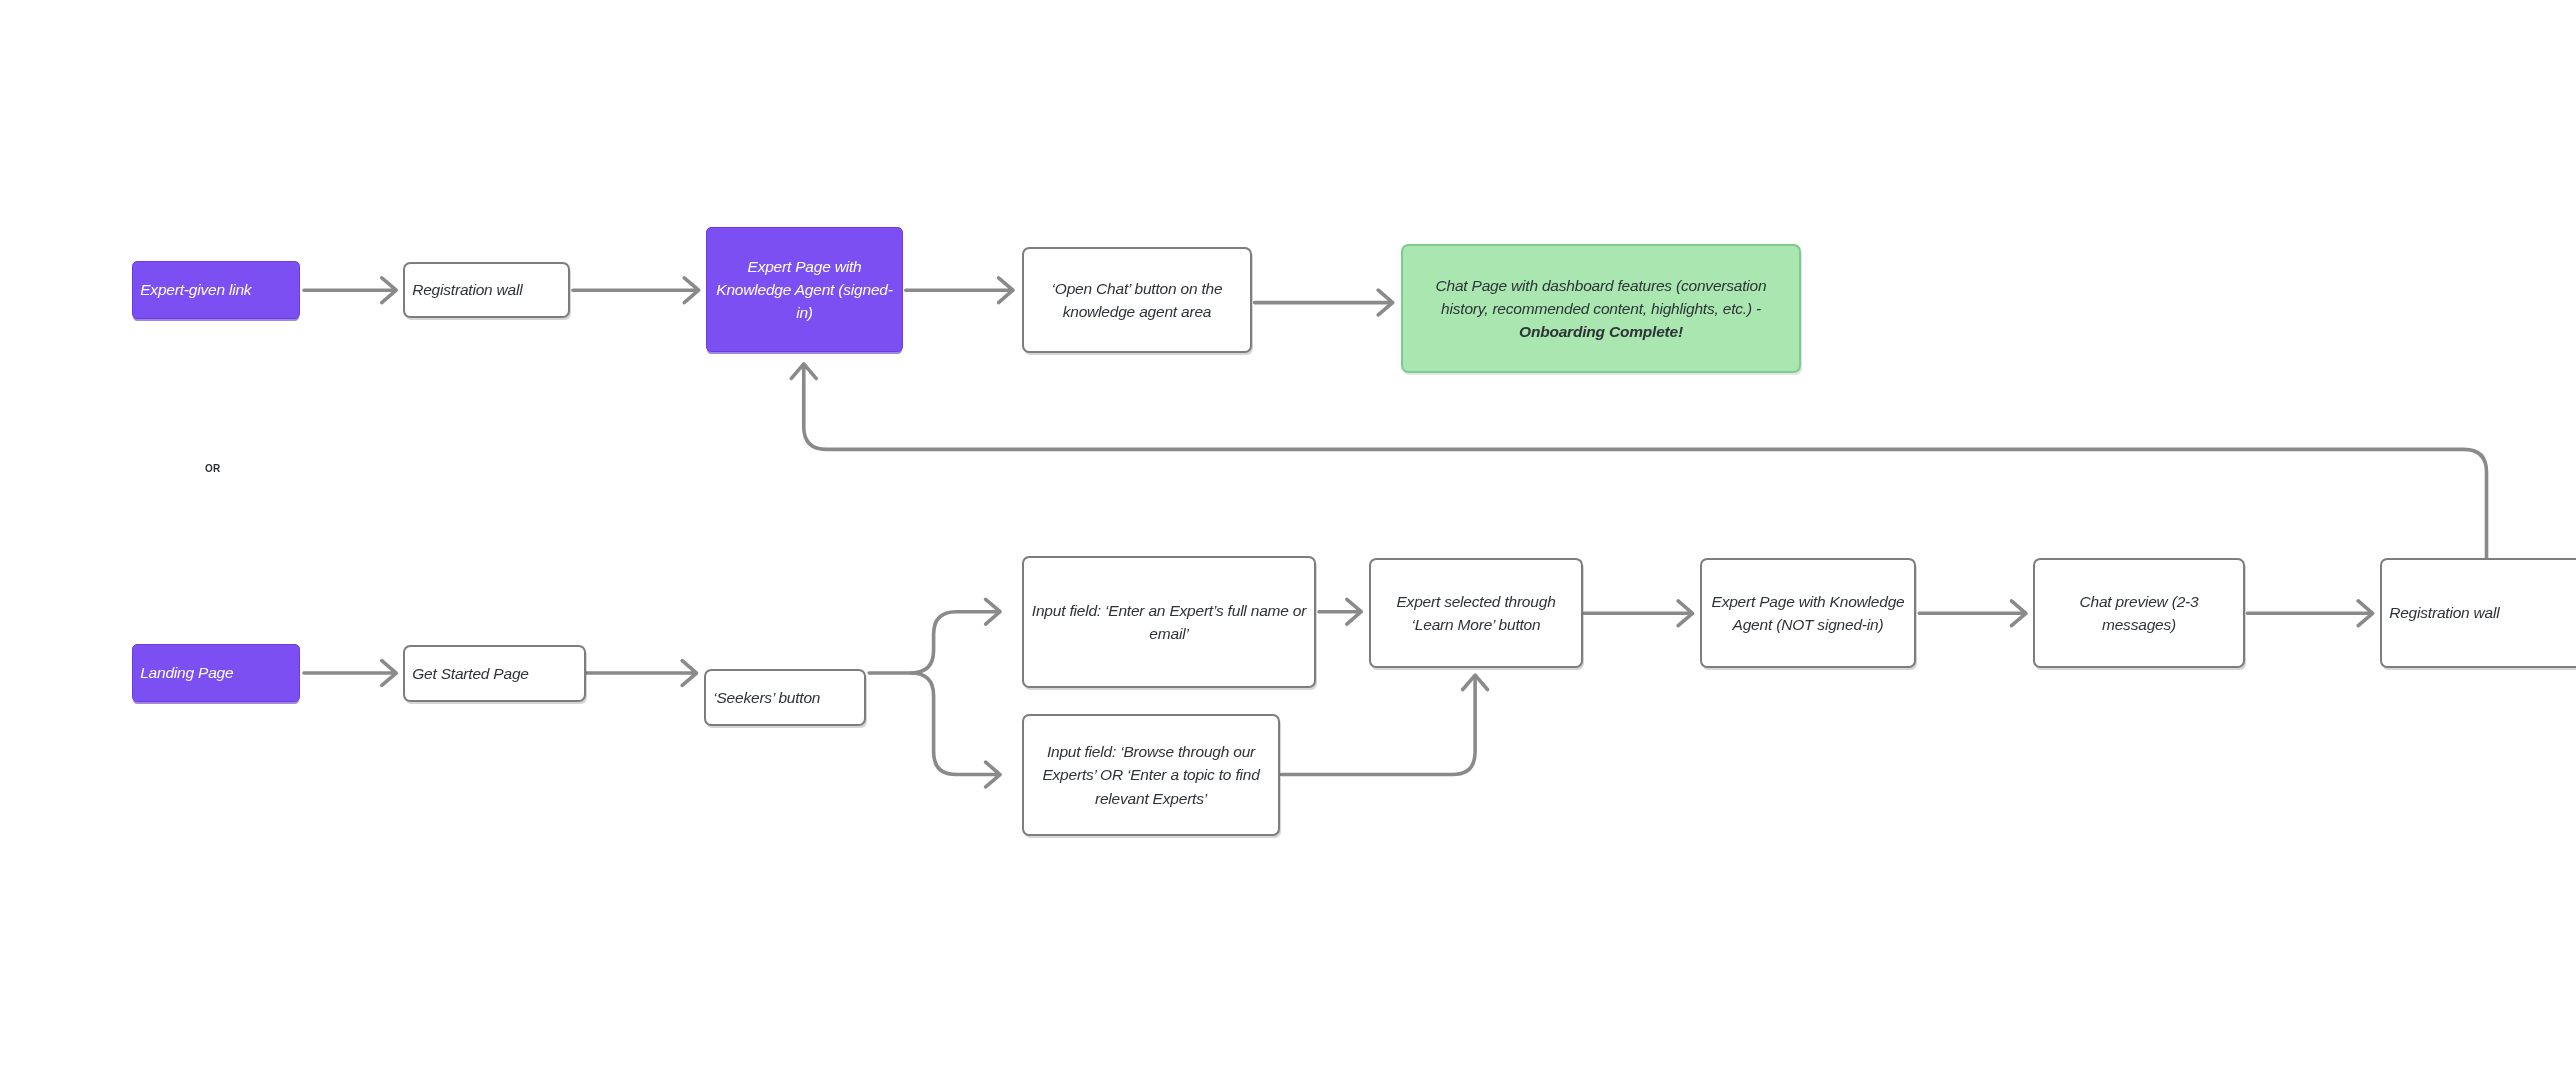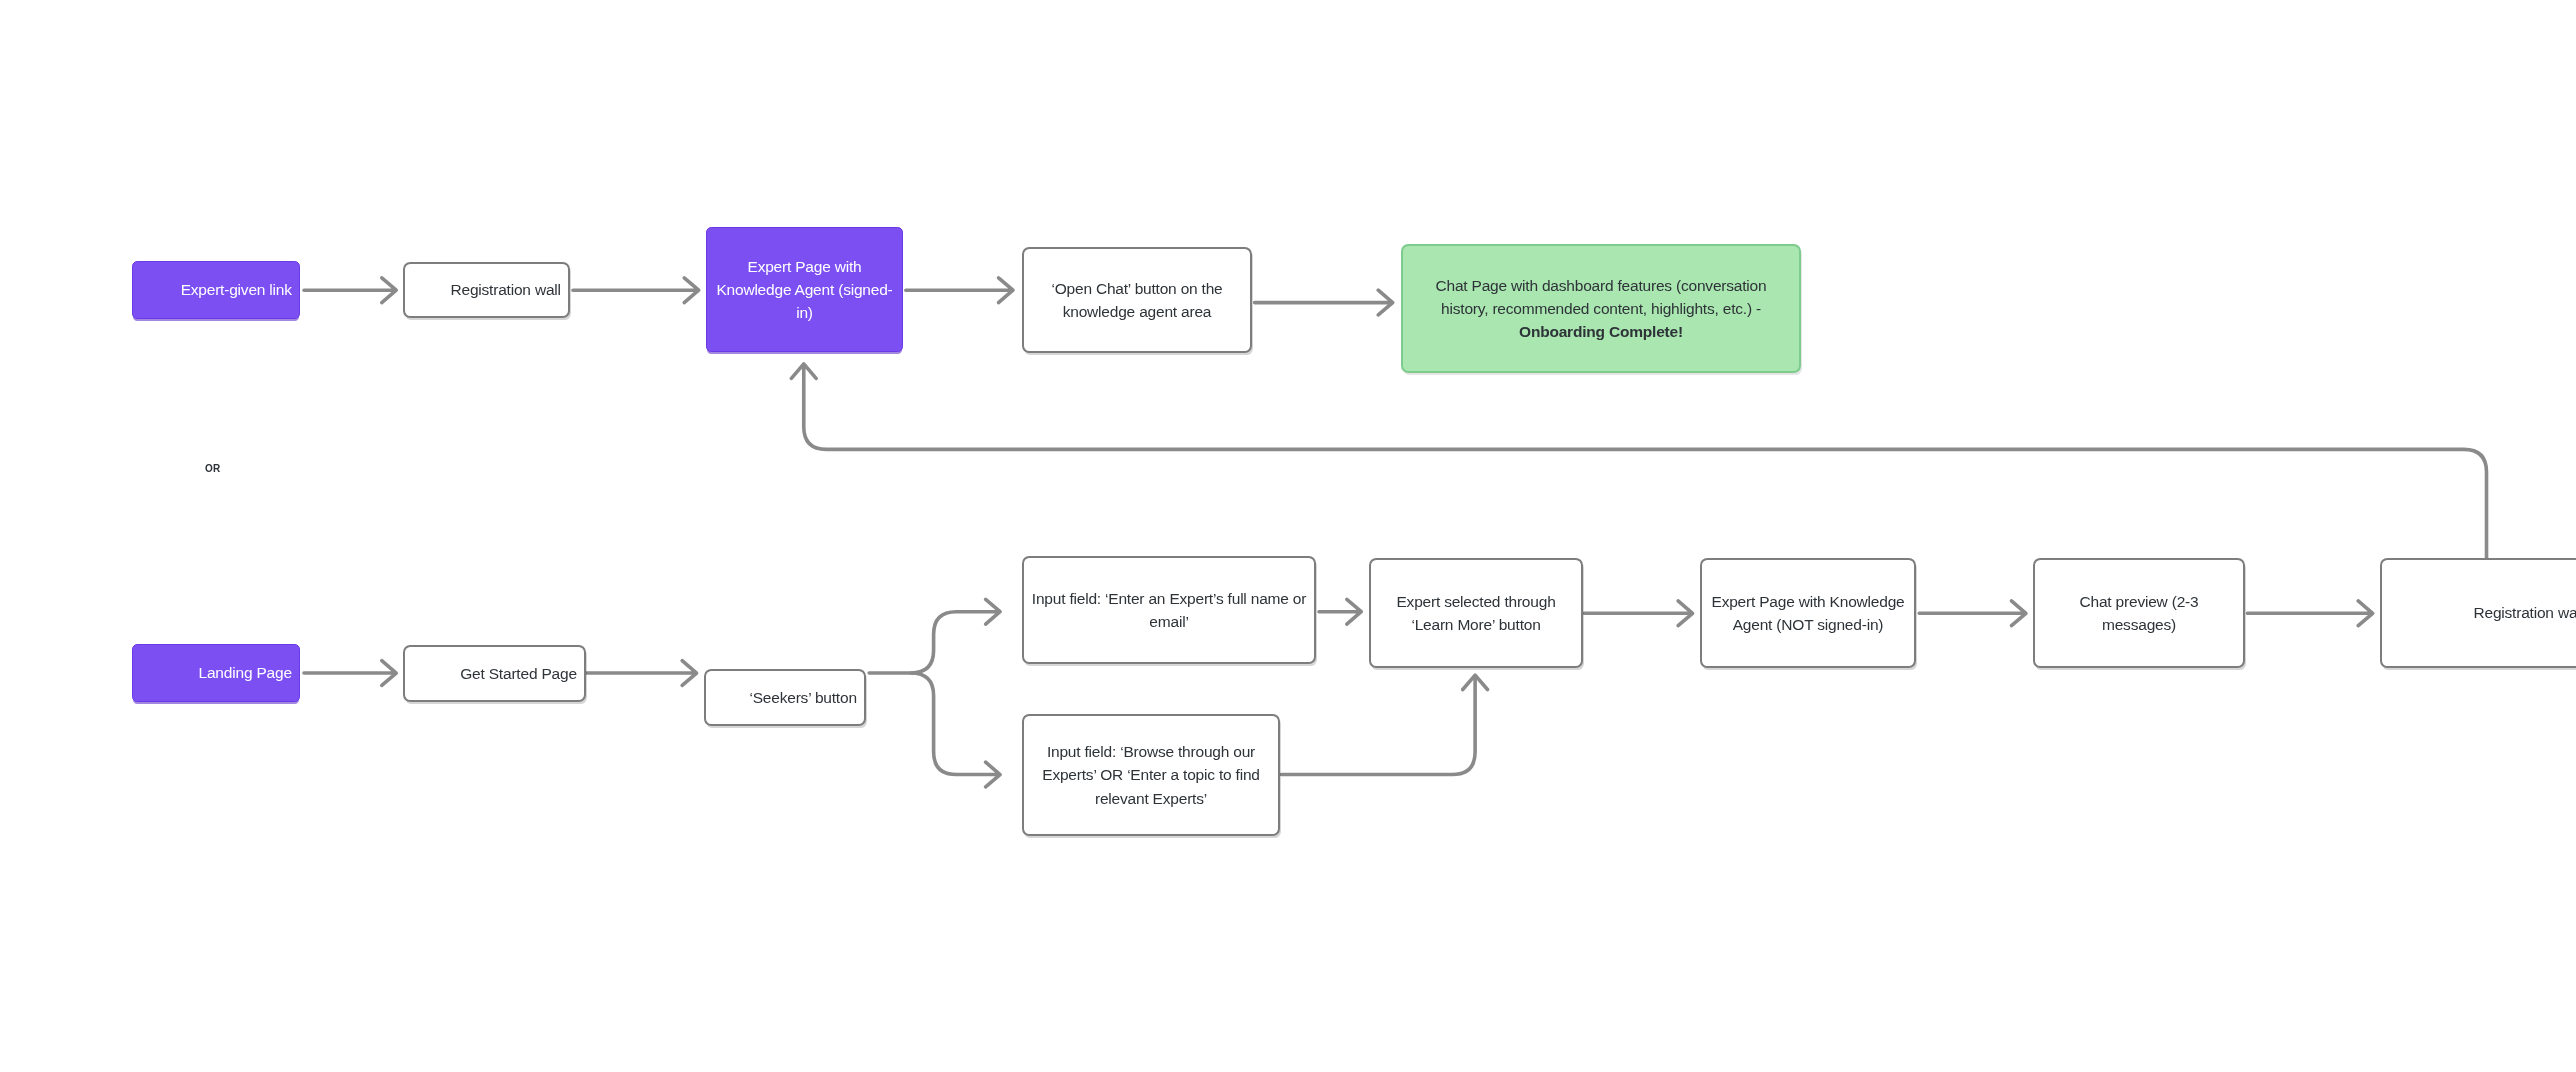--- a/index.html
+++ b/index.html
@@ -24,28 +24,29 @@
     stroke: var(--connector, #8a8a8a);
     stroke-width: 7;
     fill: none;
     stroke-linecap: round;
     stroke-linejoin: round;
   }
   .node {
     position: absolute;
     display: flex;
     align-items: center;
-    justify-content: flex-end;
+    justify-content: flex-start;
     text-align: center;
     box-sizing: border-box;
     padding: 5.2px 7.2px;
     font-size: 15.5px;
     line-height: 1.5;
     letter-spacing: -0.2px;
     color: var(--text, #2e3338);
+    font-style: italic;
   }
   .node.white {
     background: #ffffff;
     border: 2.6px solid var(--box-border, #7d7d7d);
     border-radius: 7.2px;
     box-shadow: 1.5px 2.6px 0 -0.5px rgba(0,0,0,0.16);
   }
   .node.purple {
     background: var(--purple-fill, #7c4ff2);
     border: 1.5px solid var(--purple-border, #6b39e6);
@@ -71,21 +72,21 @@
   }
   
   .b1  { left: 132px;  top: 261px;  width: 168px; height: 58px; }
   .b2  { left: 403px;  top: 262px;  width: 167px; height: 56px; }
   .b3  { left: 706px; top: 227px;  width: 197px; height: 125px; }
   .b4  { left: 1022px; top: 247px;  width: 230px; height: 106px; }
   .b5  { left: 1401px; top: 244px;  width: 400px; height: 129px; }
   .b6  { left: 132px;  top: 644px; width: 168px; height: 58px; }
   .b7  { left: 403px;  top: 645px; width: 183px; height: 57px; }
   .b8  { left: 704px; top: 645px; width: 162px; height: 57px; margin-top: 24px; }
-  .b9  { left: 1022px; top: 556px; width: 294px; height: 108px; }
+  .b9  { left: 1022px; top: 556px; width: 294px; height: 132px; }
   .b10 { left: 1022px; top: 714px; width: 258px; height: 122px; }
   .b11 { left: 1369px; top: 558px; width: 214px; height: 110px; }
   .b12 { left: 1700px; top: 558px; width: 216px; height: 110px; }
   .b13 { left: 2033px; top: 558px; width: 212px; height: 110px; }
   .b14 { left: 2380px; top: 558px; width: 213px; height: 110px; }
 </style>
 </head>
 <body>
 
 <div class="canvas">

